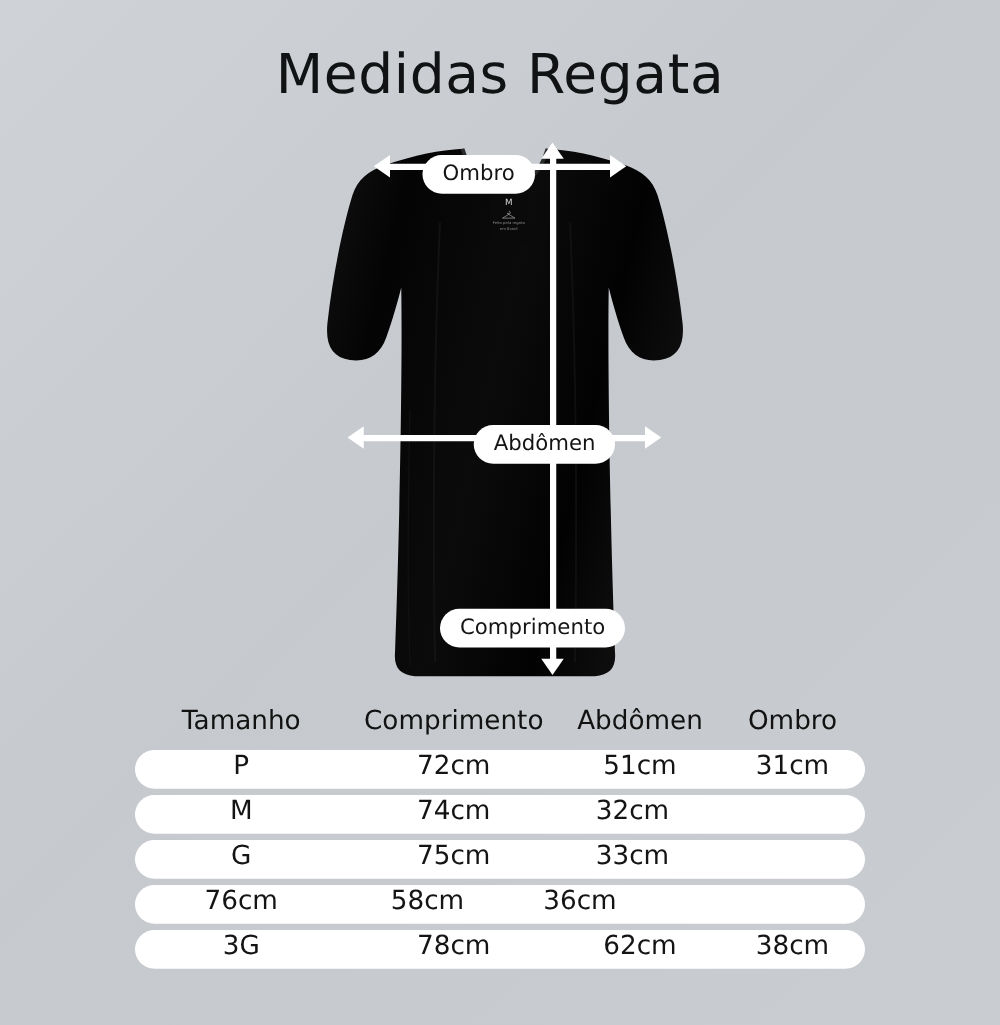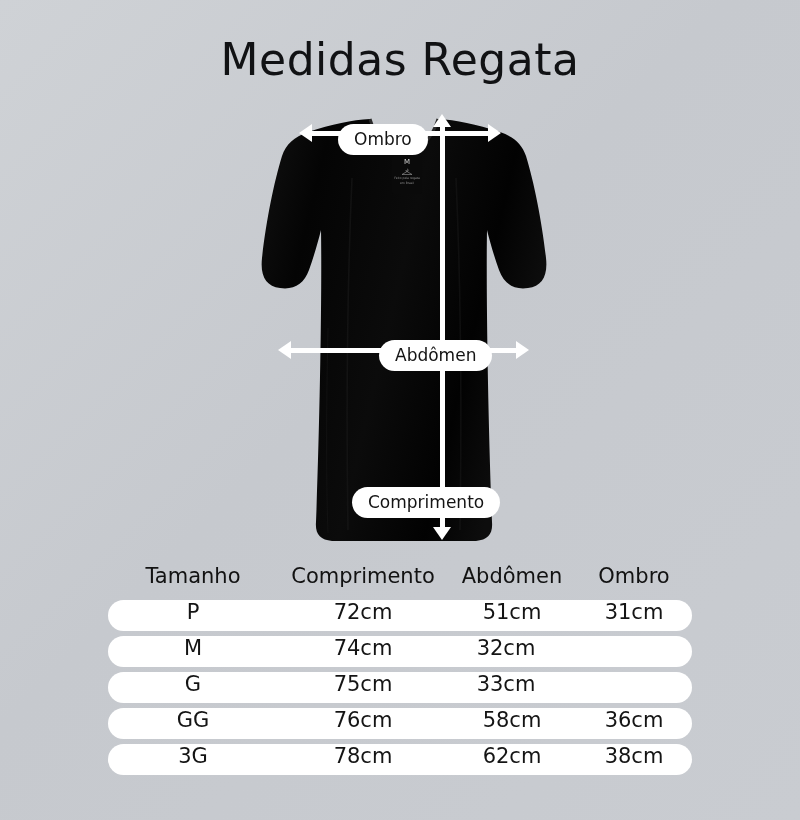--- a/index.html
+++ b/index.html
@@ -243,21 +243,20 @@
       <div class="cell c3">32cm</div>
     </div>
 
     <div class="row body">
       <div class="cell c0">G</div>
       <div class="cell c1">75cm</div>
       <div class="cell c3">33cm</div>
     </div>
 
     <div class="row body">
-      <div class="cell c0">GG</div>
       <div class="cell c1">76cm</div>
       <div class="cell c2">58cm</div>
       <div class="cell c3">36cm</div>
     </div>
 
     <div class="row body">
       <div class="cell c0">3G</div>
       <div class="cell c1">78cm</div>
       <div class="cell c2">62cm</div>
       <div class="cell c3">38cm</div>

